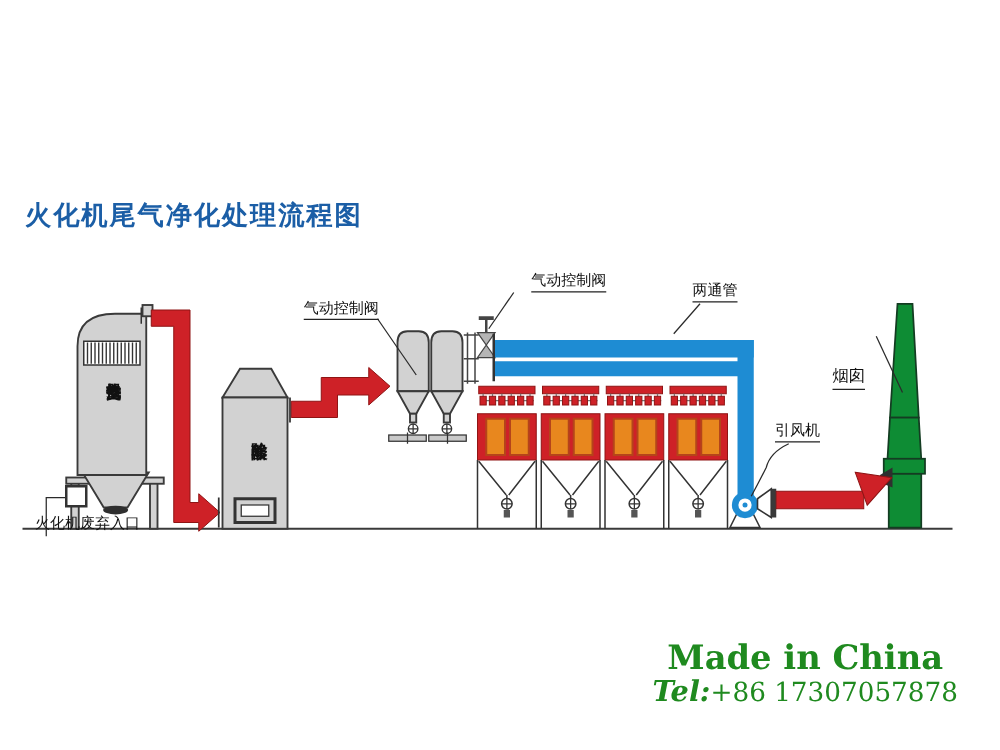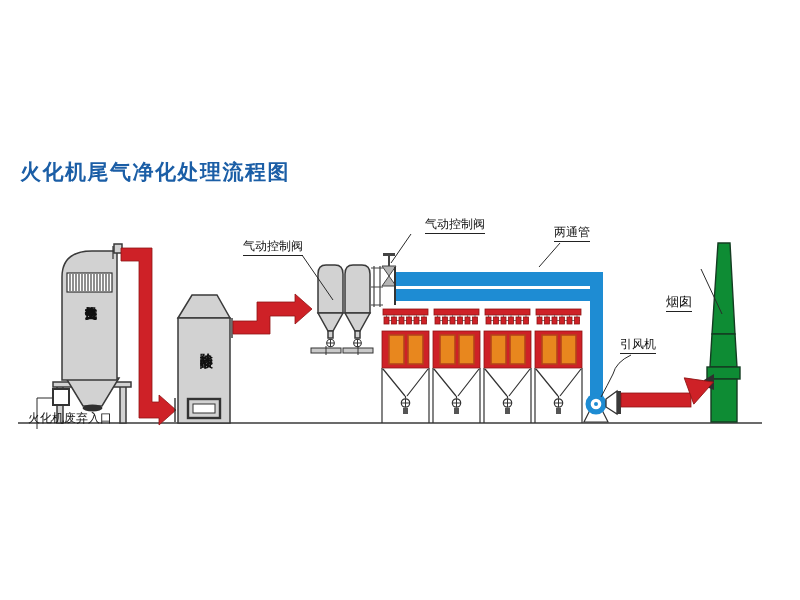--- a/index.html
+++ b/index.html
@@ -157,14 +157,18 @@
   <div class="vtext t1">空气热交换器</div>
   <div class="vtext t2">除酸器</div>
 
   <div class="label callout" style="left:243px;top:240px;">气动控制阀</div>
   <div class="label callout" style="left:425px;top:218px;">气动控制阀</div>
   <div class="label callout" style="left:554px;top:226px;">两通管</div>
   <div class="label callout" style="left:620px;top:338px;">引风机</div>
   <div class="label callout" style="left:666px;top:251px;font-size:13px;margin-top:44px;">烟囱</div>
   <div class="label" style="left:28px;top:412px;">火化机废弃入口</div>
 
+  <div class="watermark">
+    <div class="l1">Made in China</div>
+    <div class="l2"><span class="telp">Tel:</span><span>+86 17307057878</span></div>
+  </div>
 
 </div>
 
 </body></html>

